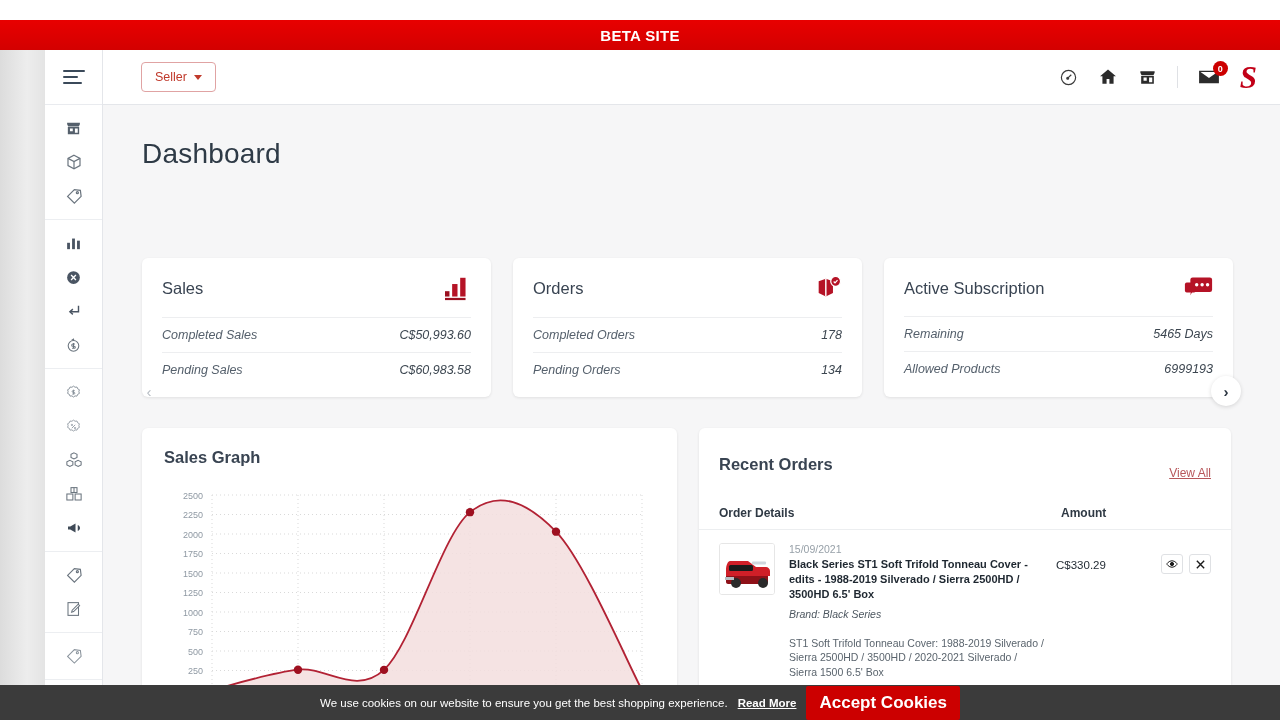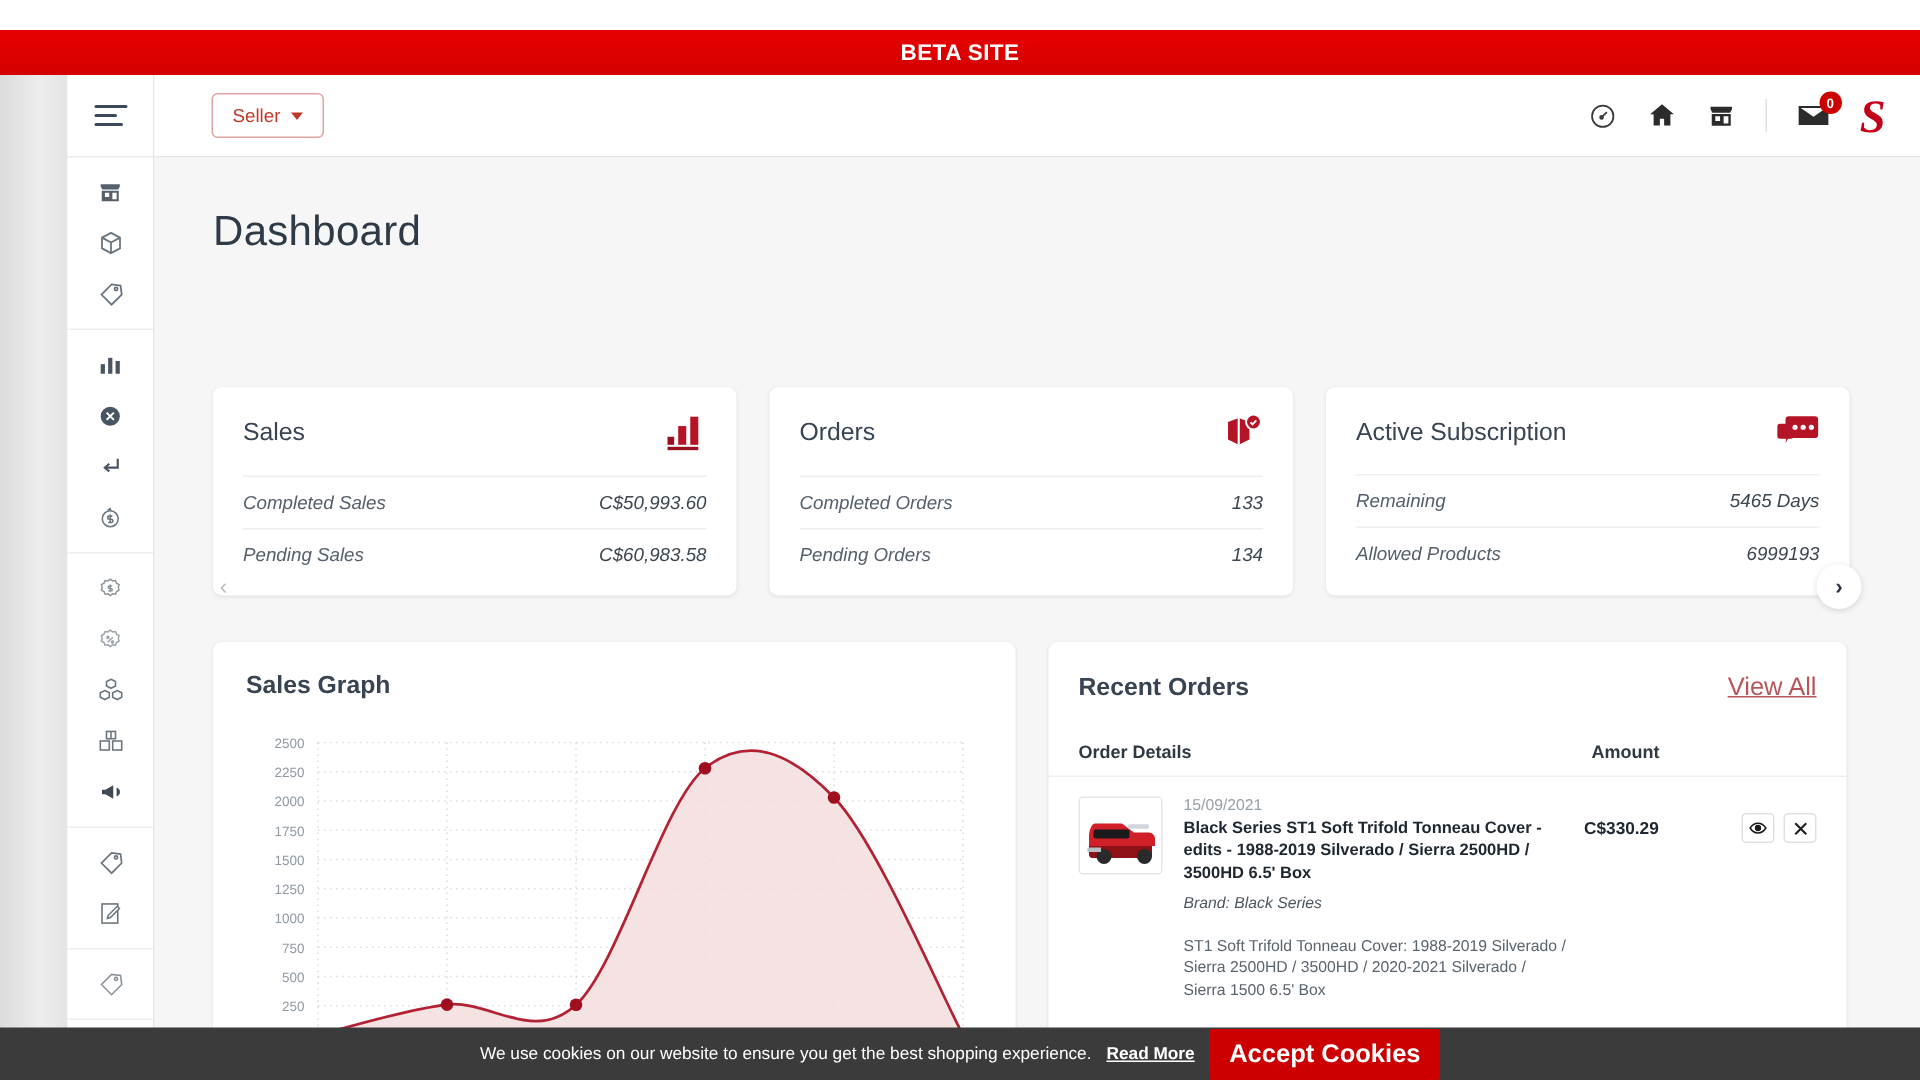--- a/index.html
+++ b/index.html
@@ -107,42 +107,42 @@
   .carousel-right { right: 39px; }
 
   
   .lower { position:absolute; top:323px; left:39px; display:flex; gap:22px; }
   .panel { background:#fff; border-radius:6px; box-shadow:0 1px 3px rgba(0,0,0,.09); }
   .panel-sales { width: 535px; height: 300px; padding: 20px 22px 0 22px; }
   .panel-orders { width: 532px; height: 300px; padding: 20px 0 0 0; }
   .panel-title { font-size:16.5px; color:#394452;font-weight:bold; }
   .panel-head { display:flex; align-items:center; justify-content:space-between;
      padding: 0 20px; }
-  .view-all { font-size:17px; color:#b7565a; text-decoration:underline; cursor:pointer; }
+  .view-all { font-size:12px; color:#b7565a; text-decoration:underline; cursor:pointer;margin-top:18px; }
 
   
   .chart-wrap { position:relative; margin-top: 18px; height: 235px; }
   .chart-svg { display:block; }
   .ylabel { font-size:9px; fill:#8f99a3; text-anchor:end; font-family:"Liberation Sans",sans-serif;}
   .xlabel { font-size:9px; fill:#8f99a3; text-anchor:middle; font-family:"Liberation Sans",sans-serif;}
 
   
   .ro-head { display:flex; padding: 26px 20px 9px 20px; font-size:12px;
      font-weight:bold; color:#2f3944; }
   .ro-head .c1 { flex:1; }
   .ro-head .c2 { width: 150px; }
   .ro-row { display:flex; padding: 13px 20px; border-top:1px solid #eceef0; }
   .thumb { width:56px; height:52px; border:1px solid #e6e6e6; border-radius:3px;
      margin-right:14px; flex-shrink:0; overflow:hidden; background:#fff; }
   .od { flex:1; padding-right:10px; }
   .od .date { font-size:10.5px; color:#97a0a8; margin-bottom:2px; }
   .od .name { font-size:11px; font-weight:bold; color:#1e2730; line-height:1.38; }
   .od .brand { font-size:10.5px; color:#4d5760; font-style:italic; margin-top:5px; }
   .od .desc { font-size:10.5px; color:#5a646d; line-height:1.42; margin-top:16px; }
-  .amt { width: 105px; font-size:11.5px; font-weight:bold; color:#1e2730; padding-top:16px; }
+  .amt { width: 105px; font-size:11.5px; font-weight:normal; color:#1e2730; padding-top:16px; }
   .acts { display:flex; gap:6px; padding-top:11px; }
   .act-btn { width:22px; height:20px; border:1px solid #dfe1e4; border-radius:3px;
      background:#fff; display:flex; align-items:center; justify-content:center; cursor:pointer; }
 
   
   .cookie {
     position:absolute; bottom:0; left:0; width:1280px; height:35px;
     background:#3b3b3b; display:flex; align-items:center; justify-content:center;
     gap:10px; color:#fff; font-size:11.5px; z-index: 50;
   }
@@ -369,21 +369,21 @@
             <div class="card-title">Orders</div>
             <svg width="27" height="25" viewBox="0 0 30 28">
               <path d="M4 6l8-3 8 3v13l-8 4-8-4V6z" fill="#b51326"></path>
               <path d="M12 3v20" stroke="#fff" stroke-width="1.6"></path>
               <circle cx="23" cy="6" r="5.5" fill="#b51326" stroke="#fff" stroke-width="1.4"></circle>
               <path d="M20.8 6.2l1.5 1.5 2.8-3" stroke="#fff" stroke-width="1.4" fill="none"></path>
             </svg>
           </div>
           <div class="crow">
             <span>Completed Orders</span>
-            <span class="v">133</span>
+            <span class="v">178</span>
           </div>
           <div class="crow">
             <span>Pending Orders</span>
             <span class="v">134</span>
           </div>
         </div>
 
         <div class="card card-3">
           <div class="card-head">
             <div class="card-title">Active Subscription</div>

